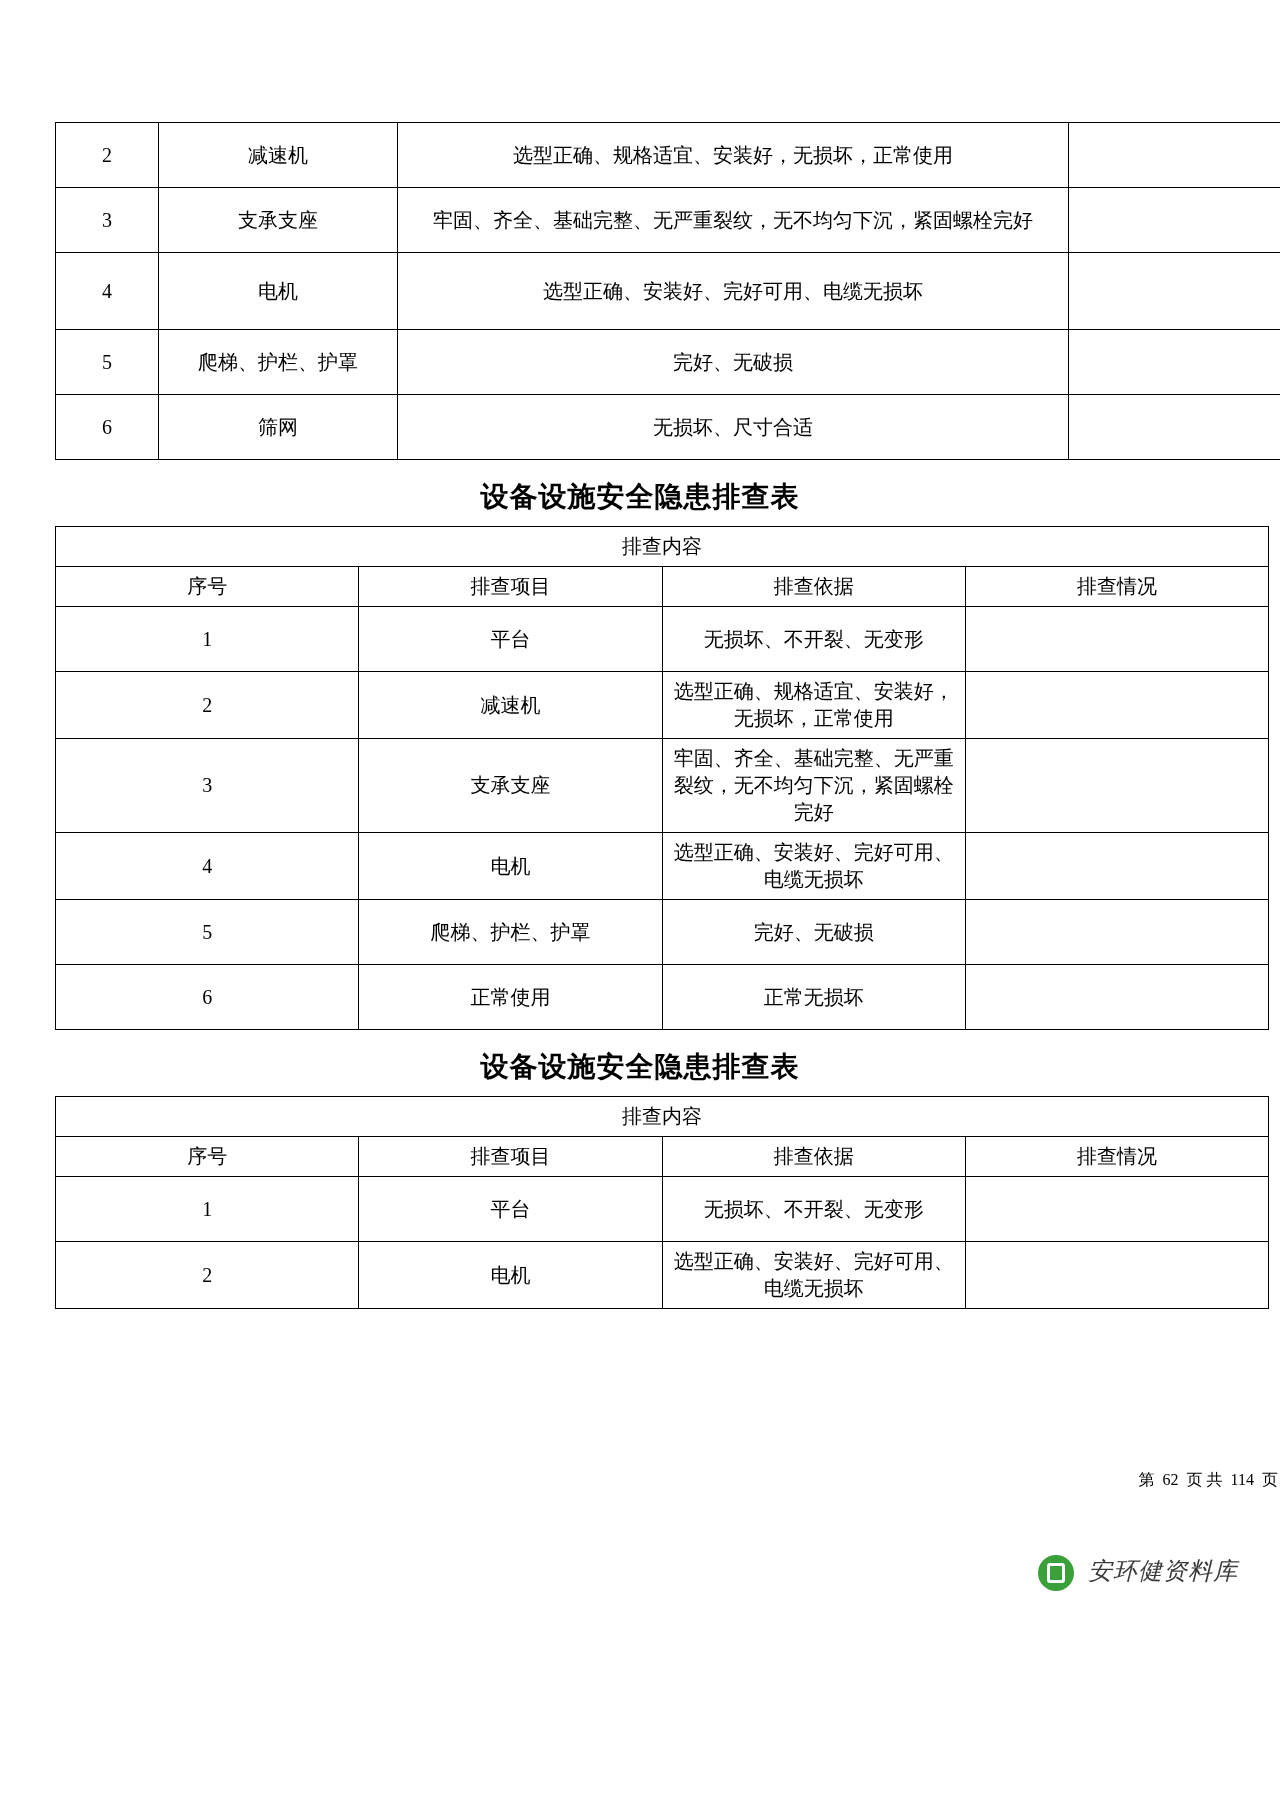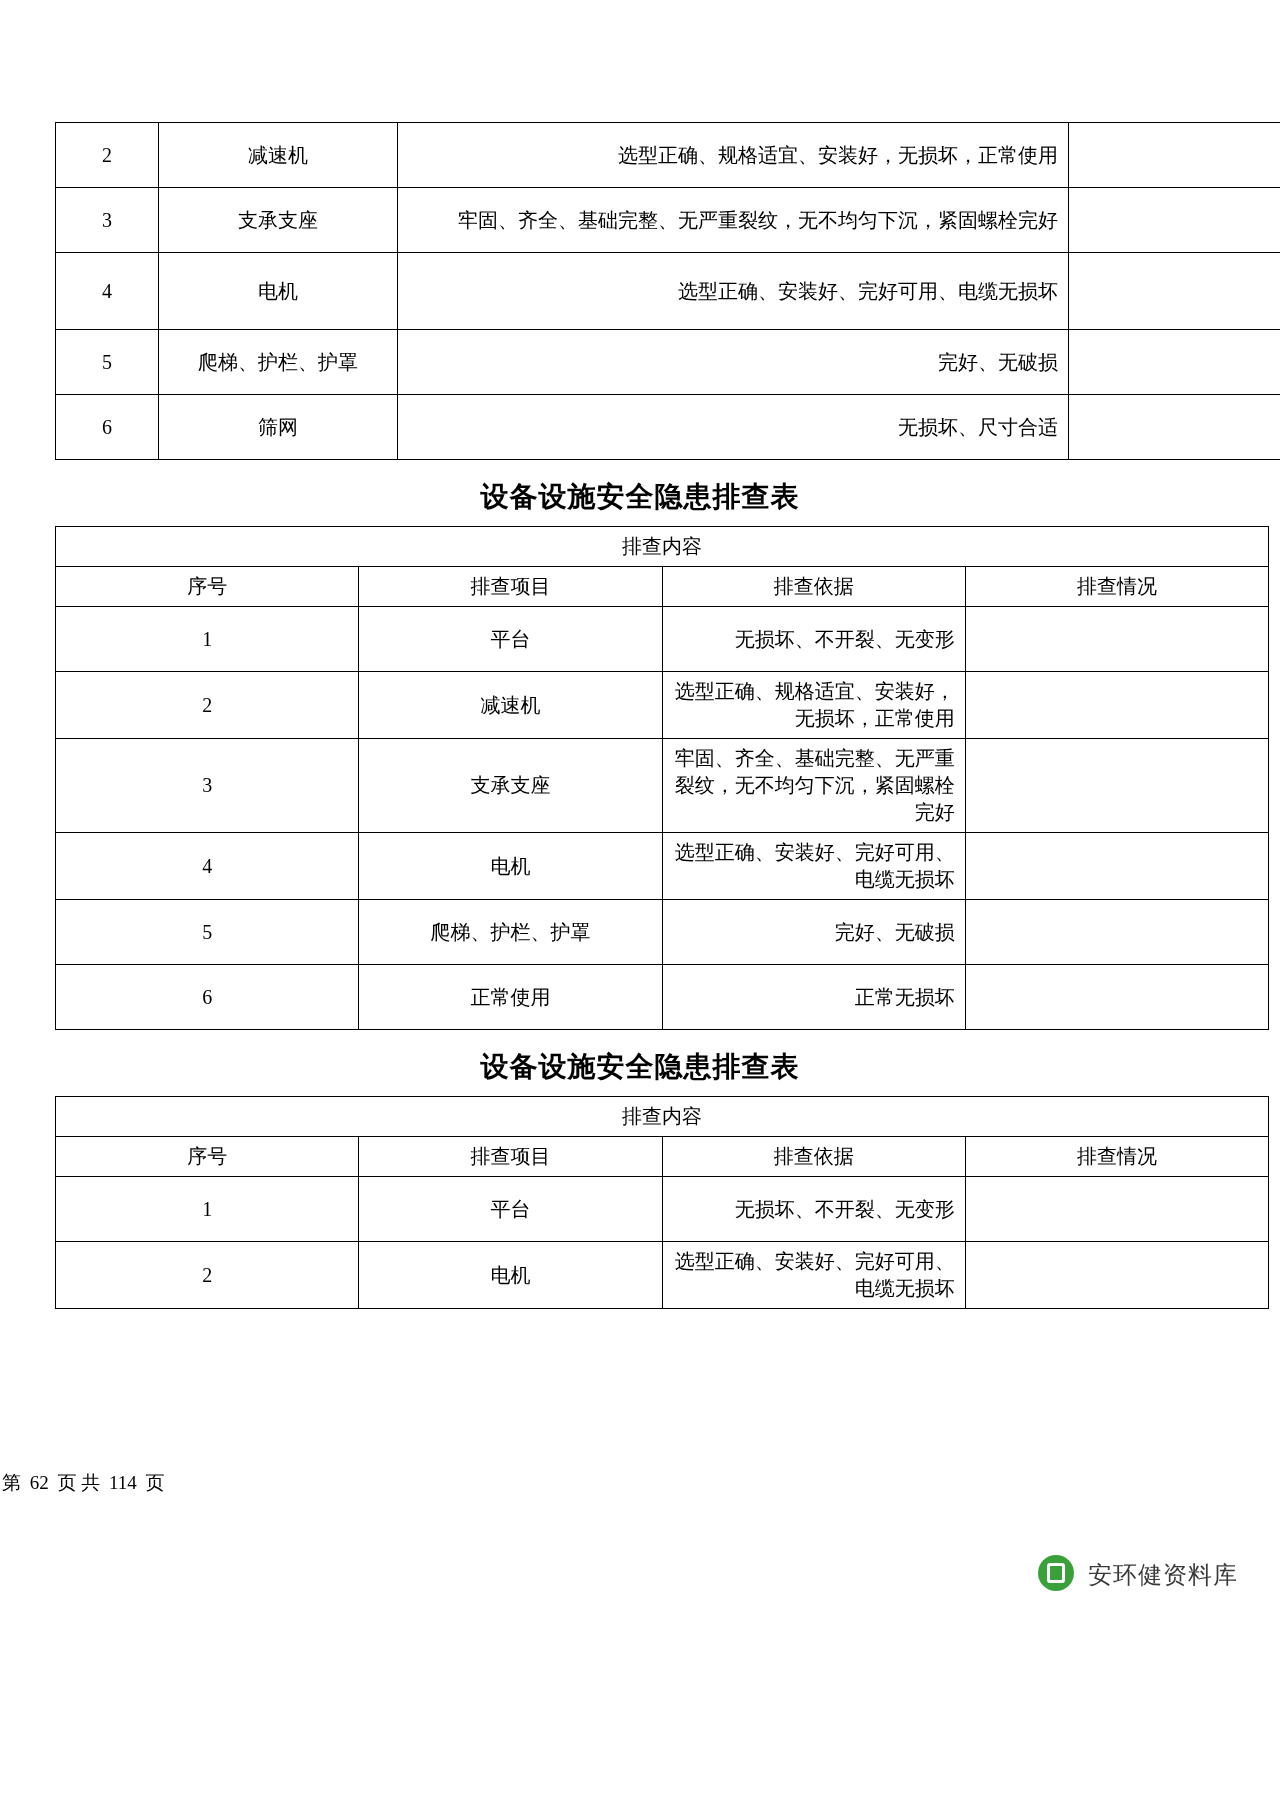--- a/index.html
+++ b/index.html
@@ -32,21 +32,21 @@
   table.form td, table.form th {
     border: 1.5px solid #000;
     padding: 6px 10px;
     font-weight: normal;
     vertical-align: middle;
     font-size: 20px;
     line-height: 1.35;
   }
   .col-no    { width: 82px;  text-align: center; }
   .col-item  { width: 218px; text-align: center; padding-left: 22px; }
-  .col-basis { width: 650px; text-align: right; padding-left: 14px; }
+  .col-basis { width: 650px; text-align: center; padding-left: 14px; }
   .col-res   { width: 222px; text-align: center; }
 
   .hdr-content {
     text-align: center;
     font-size: 23px;
     font-weight: bold;
     padding: 12px 0;
   }
   .hdr-cell {
     text-align: center;
@@ -68,32 +68,33 @@
     font-size: 27px;
     font-weight: bold;
     margin: 10px 0 14px 60px;
     letter-spacing: 1px;
   }
   .footer {
     position: absolute;
     left: 0;
     right: 0;
     top: 1470px;
-    text-align: left;
-    font-size: 19px;
+    text-align: right;
+    font-size: 16px;
   }
   .footer span { margin: 0 2px; }
 
   .watermark {
     position: absolute;
     right: 42px;
     top: 1555px;
     display: flex;
-    align-items: flex-end;
+    align-items: flex-start;
     gap: 14px;
+    font-style: italic;
   }
   .wm-logo {
     width: 36px;
     height: 36px;
     border-radius: 50%;
     background: #3aa03a;
     position: relative;
     flex: none;
   }
   .wm-logo::after {

